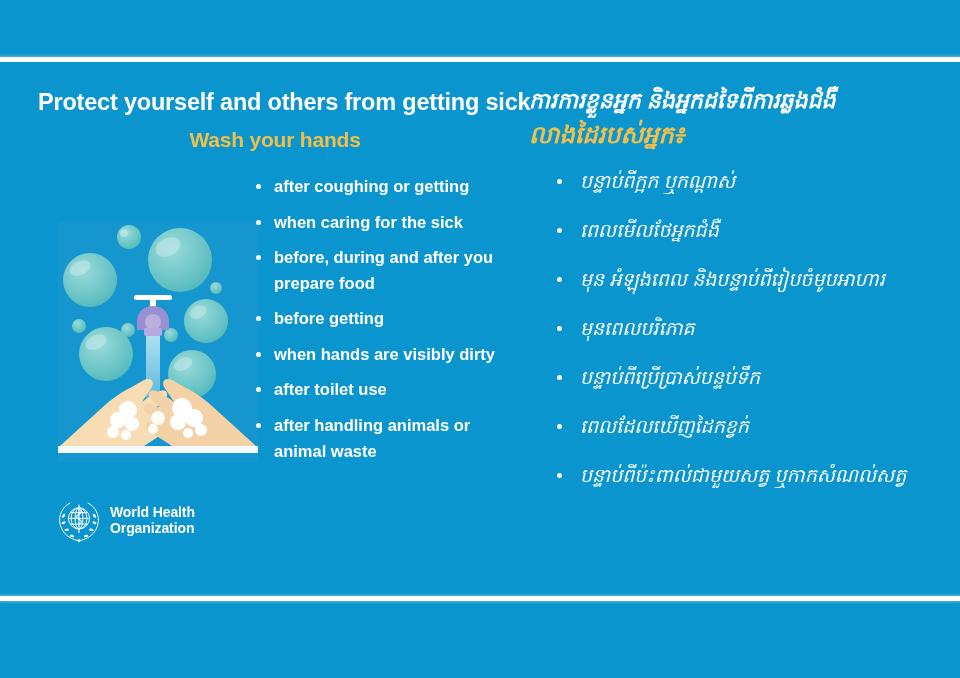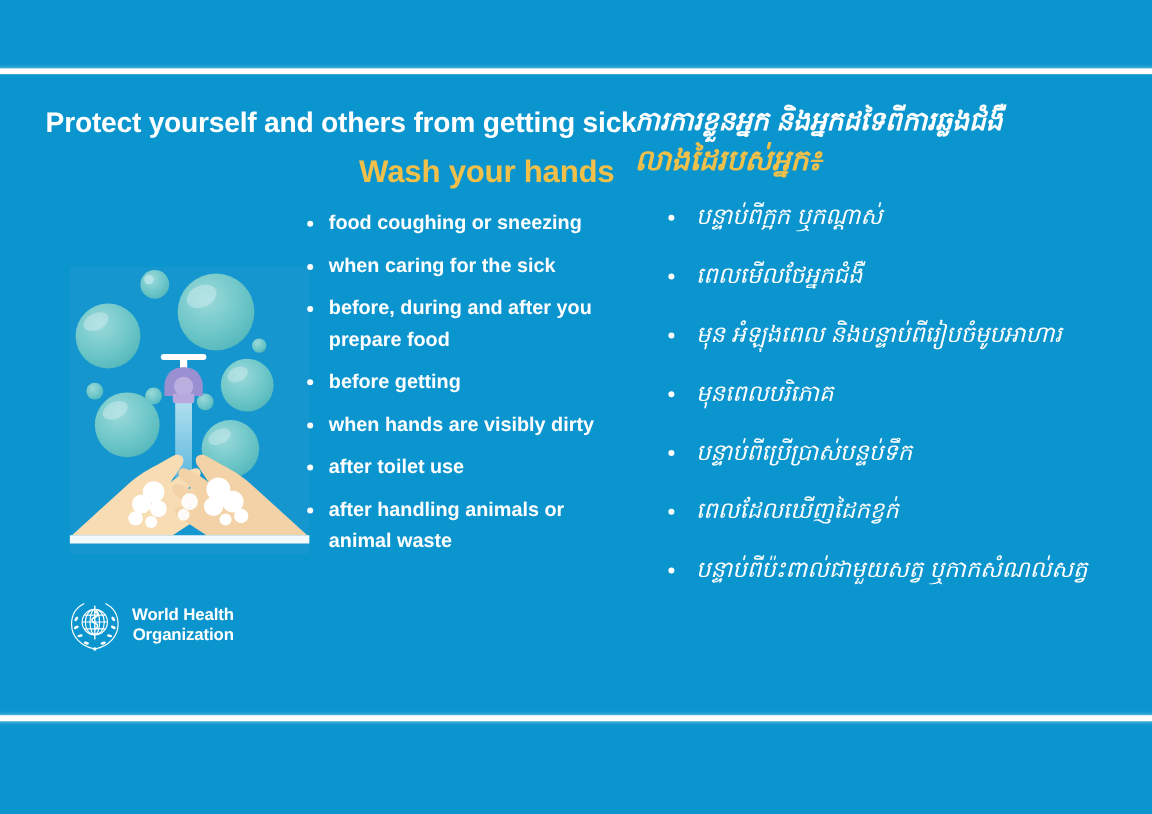--- a/index.html
+++ b/index.html
@@ -57,22 +57,22 @@
     color: #ffffff;
     letter-spacing: -0.2px;
     white-space: nowrap;
   }
 
   .subhead {
     position: absolute;
     left: 38px;
     top: 66px;
     width: 474px;
-    text-align: right;
-    font-size: 26px;
+    text-align: center;
+    font-size: 21px;
     font-weight: bold;
     color: #f0c04a;
     letter-spacing: -0.2px;
   }
 
   
   .en-list {
     position: absolute;
     left: 252px;
     top: 112px;
@@ -118,21 +118,20 @@
     align-items: center;
     gap: 9px;
   }
   .who-emblem { width: 44px; height: 44px; flex: 0 0 auto; }
   .who-text {
     color: #ffffff;
     font-size: 14px;
     font-weight: bold;
     line-height: 1.12;
     letter-spacing: -0.1px;
-    text-align: right;
   }
 
   
   .right-col {
     position: absolute;
     left: 520px;
     top: 0;
     width: 440px;
     height: 534px;
     font-style: italic;
@@ -285,21 +284,21 @@
           </g>
 
           <path d="M0 224 L200 224 L200 231 L0 231 Z" fill="#ffffff" opacity="0.95"></path>
         </g>
       </svg>
     </div>
 
     <ul class="en-list">
       <li>
         <span class="dot"></span>
-        <span>food coughing or sneezing</span>
+        <span>after coughing or getting</span>
       </li>
       <li>
         <span class="dot"></span>
         <span>when caring for the sick</span>
       </li>
       <li>
         <span class="dot"></span>
         <span>before, during and after you prepare food</span>
       </li>
       <li>

